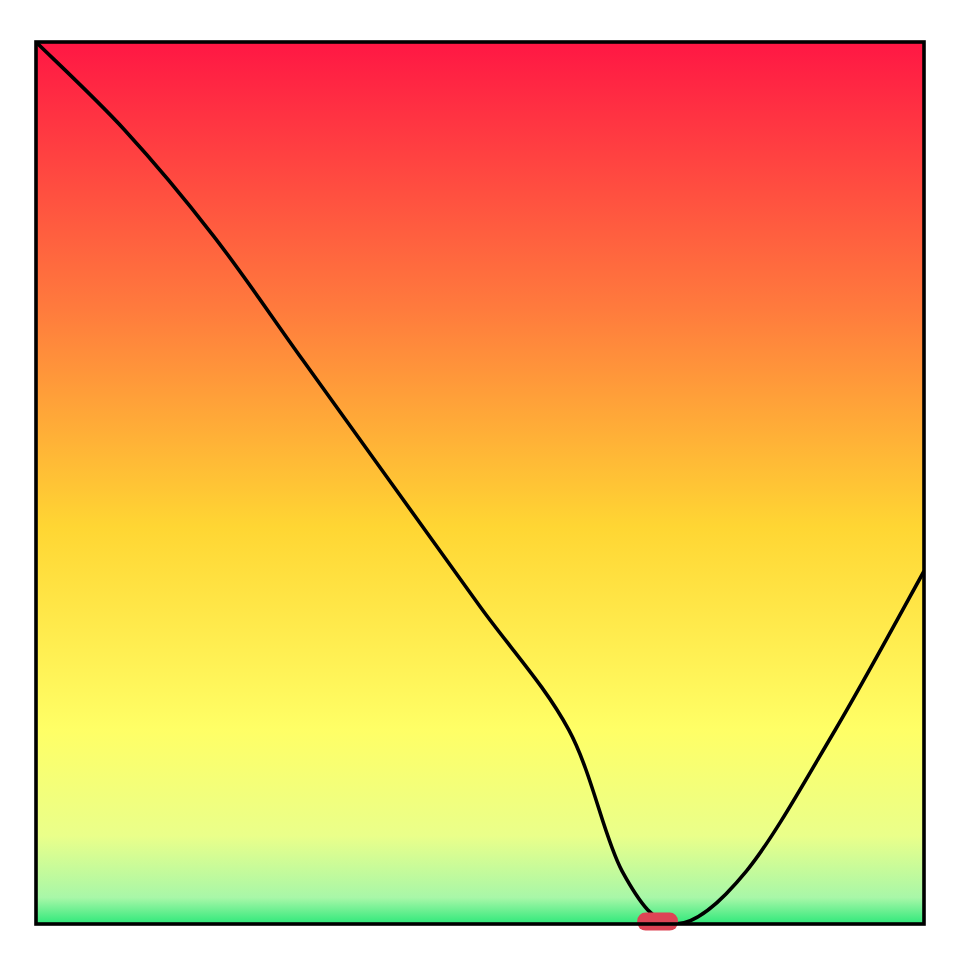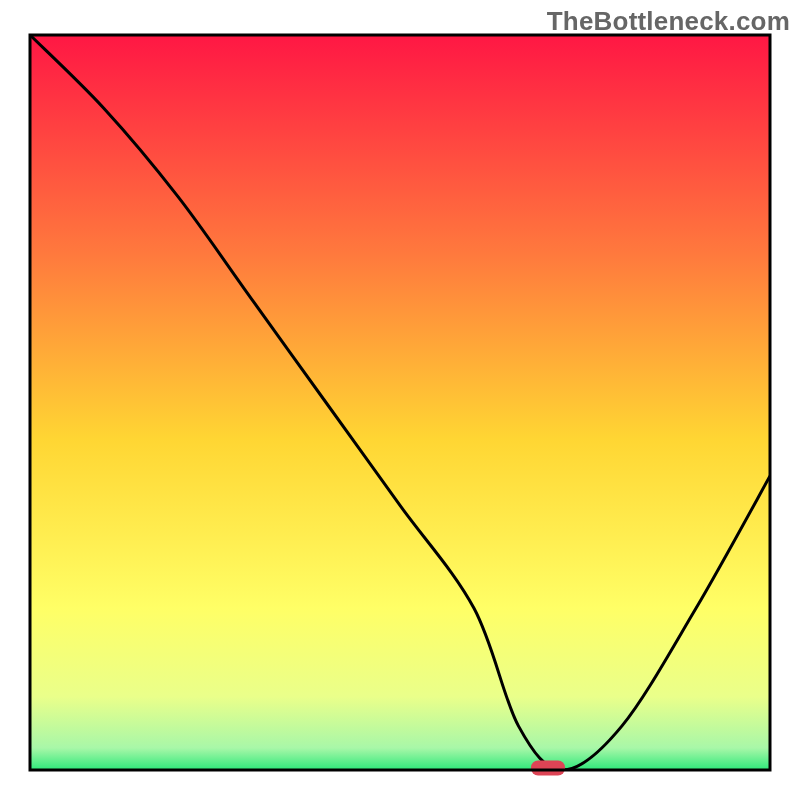--- a/index.html
+++ b/index.html
@@ -75,14 +75,13 @@
     <g clip-path="url(#plot-clip)">
       <path id="curve-path" class="curve" d="M 30.0 35.0 C 42.3 47.3, 79.3 81.6, 104.0 108.5 C 128.7 135.4, 153.3 164.8, 178.0 196.7 C 202.7 228.5, 227.3 265.3, 252.0 299.6 C 276.7 333.9, 301.3 368.2, 326.0 402.5 C 350.7 436.8, 375.3 471.1, 400.0 505.4 C 424.7 539.7, 454.3 571.5, 474.0 608.3 C 493.7 645.0, 503.6 698.9, 518.4 725.9 C 533.2 752.9, 545.5 770.0, 562.8 770.0 C 580.1 770.0, 599.8 752.9, 622.0 725.9 C 644.2 698.9, 671.3 649.9, 696.0 608.3 C 720.7 566.6, 757.7 498.1, 770.0 476.0"></path>
     </g>
 
     <rect id="marker" class="marker" rx="7" ry="7" x="531.0" y="760.5" width="34" height="15"></rect>
 
     <rect class="inner-border" x="30" y="35" width="740" height="735"></rect>
 
   </svg>
 
-  <div class="watermark">TheBottleneck.com</div>
 </div>
 
 </body></html>

